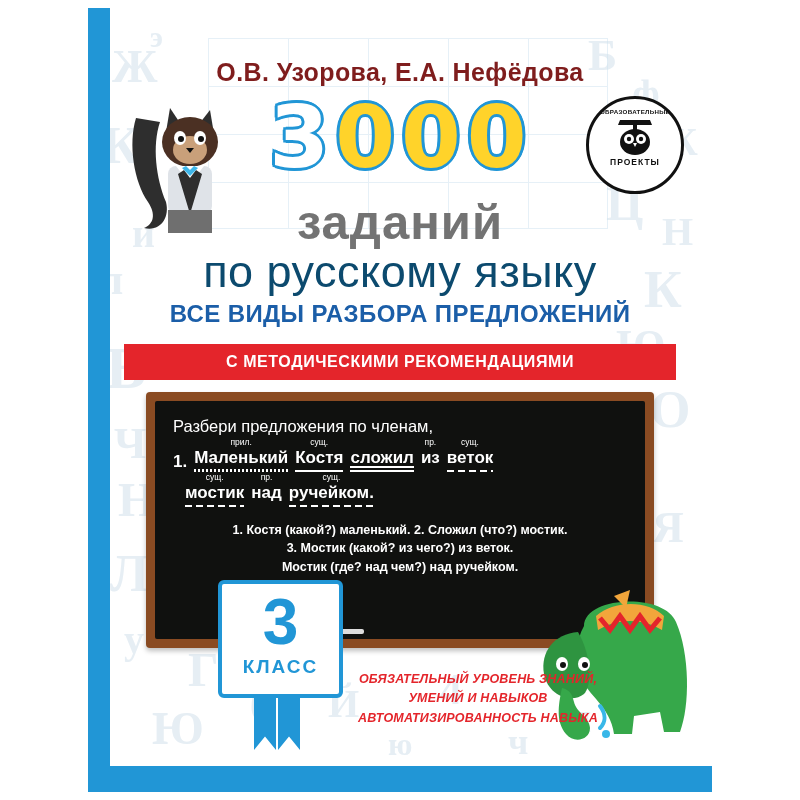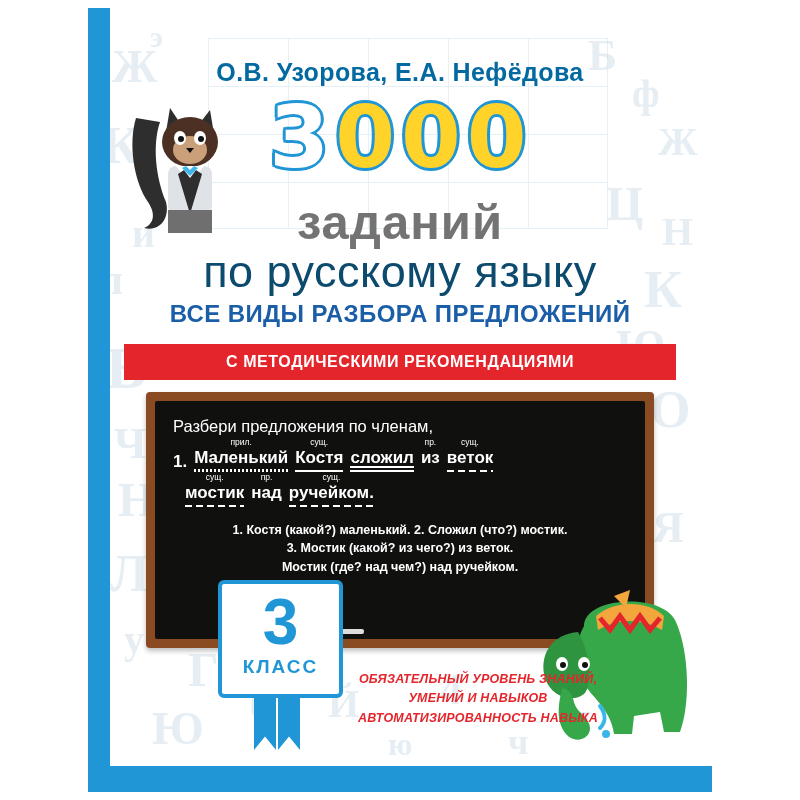--- a/index.html
+++ b/index.html
@@ -74,21 +74,21 @@
   }
   
   .authors {
     position: absolute;
     left: 0;
     top: 50px;
     width: 624px;
     text-align: center;
     font-size: 25px;
     font-weight: bold;
-    color: #0369a1;
+    color: #7f1d1d;
     letter-spacing: .4px;
   }
   
   .title-3000 {
     position: absolute;
     left: 160px;
     top: 88px;
     width: 300px;
     height: 82px;
     display: flex;
@@ -463,20 +463,36 @@
     </div>
 
     <div class="zadanij">заданий</div>
     <div class="subject">по русскому языку</div>
     <div class="kinds">ВСЕ ВИДЫ РАЗБОРА ПРЕДЛОЖЕНИЙ</div>
 
     <div class="ribbon">
       <span>С МЕТОДИЧЕСКИМИ РЕКОМЕНДАЦИЯМИ</span>
     </div>
 
+    <div class="stamp">
+      <div class="top-text">ОБРАЗОВАТЕЛЬНЫЕ</div>
+      <div class="owl">
+        <svg viewBox="0 0 46 40" width="46" height="40">
+          <path d="M8 4 L38 4 L40 9 L6 9 Z" fill="#111"></path>
+          <rect x="21" y="9" width="4" height="5" fill="#111"></rect>
+          <ellipse cx="23" cy="26" rx="15" ry="13" fill="#111"></ellipse>
+          <circle cx="17" cy="23" r="5" fill="#fff"></circle>
+          <circle cx="29" cy="23" r="5" fill="#fff"></circle>
+          <circle cx="17" cy="23" r="2.2" fill="#111"></circle>
+          <circle cx="29" cy="23" r="2.2" fill="#111"></circle>
+          <path d="M21 27 L25 27 L23 31 Z" fill="#fff"></path>
+        </svg>
+      </div>
+      <div class="bottom-text">ПРОЕКТЫ</div>
+    </div>
 
     <div class="board-frame">
       <div class="board">
         <div class="prompt">Разбери предложения по членам,</div>
 
         <div class="sentence-wrap">
           <div class="line1">
             <span class="num">1.</span>
             <span class="tok u-wave">
               <span class="pos">прил.</span>

